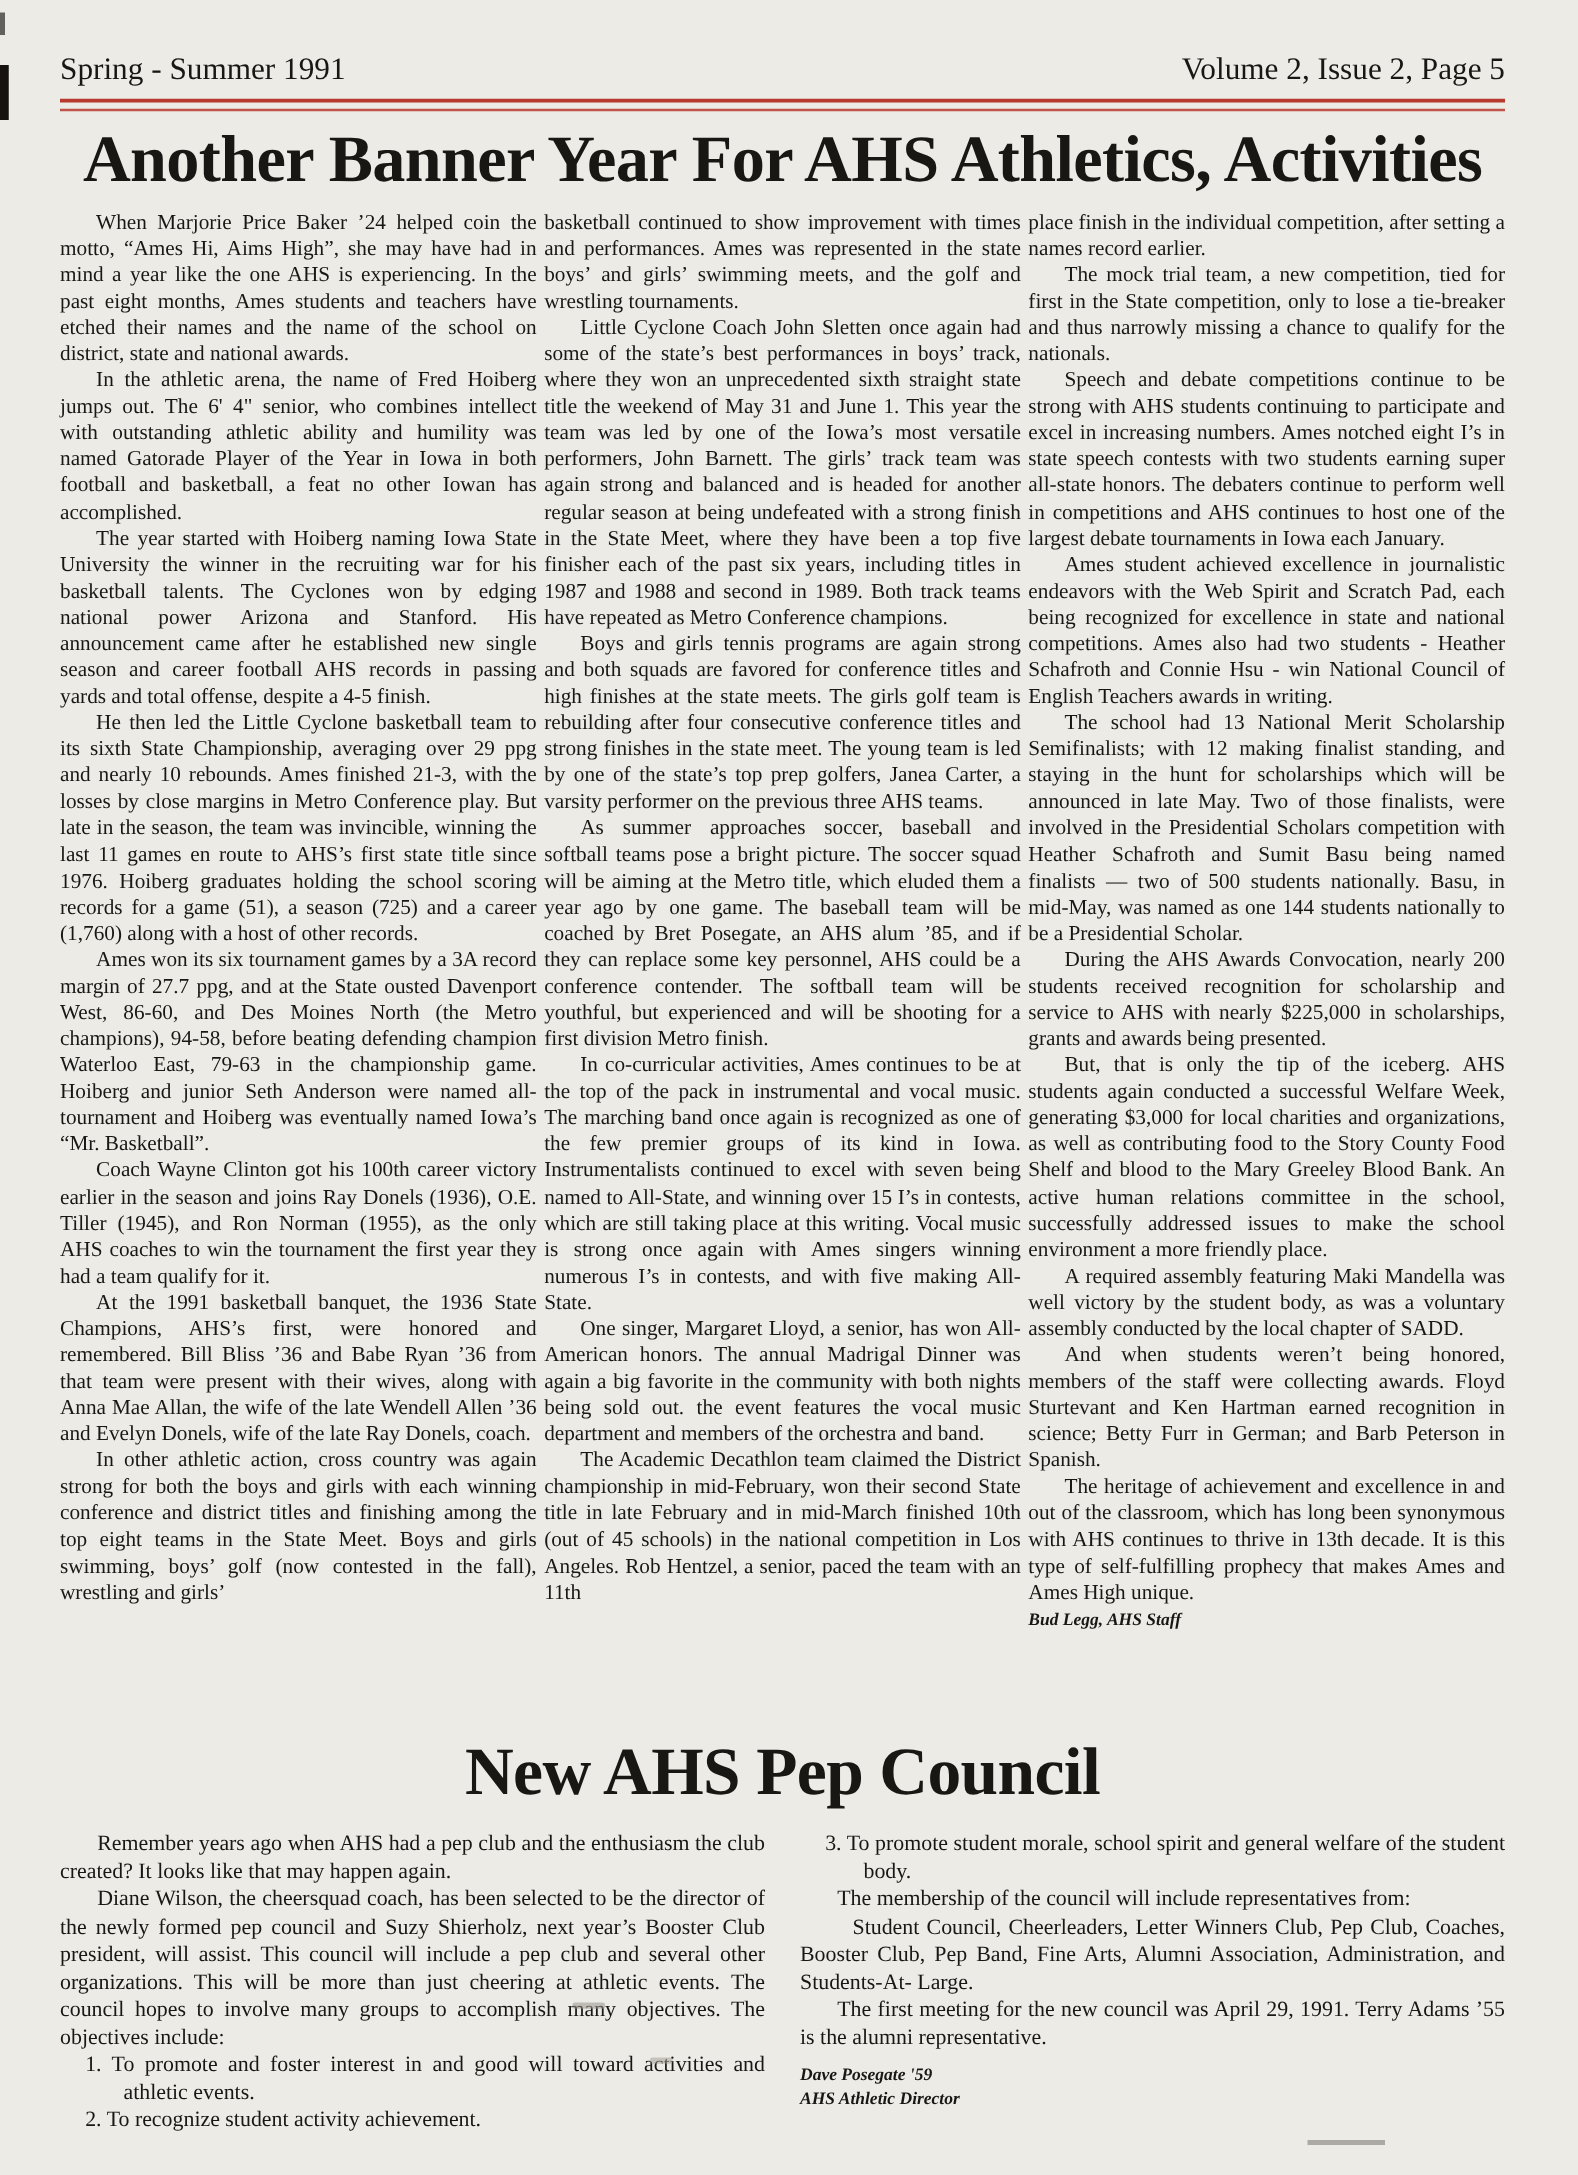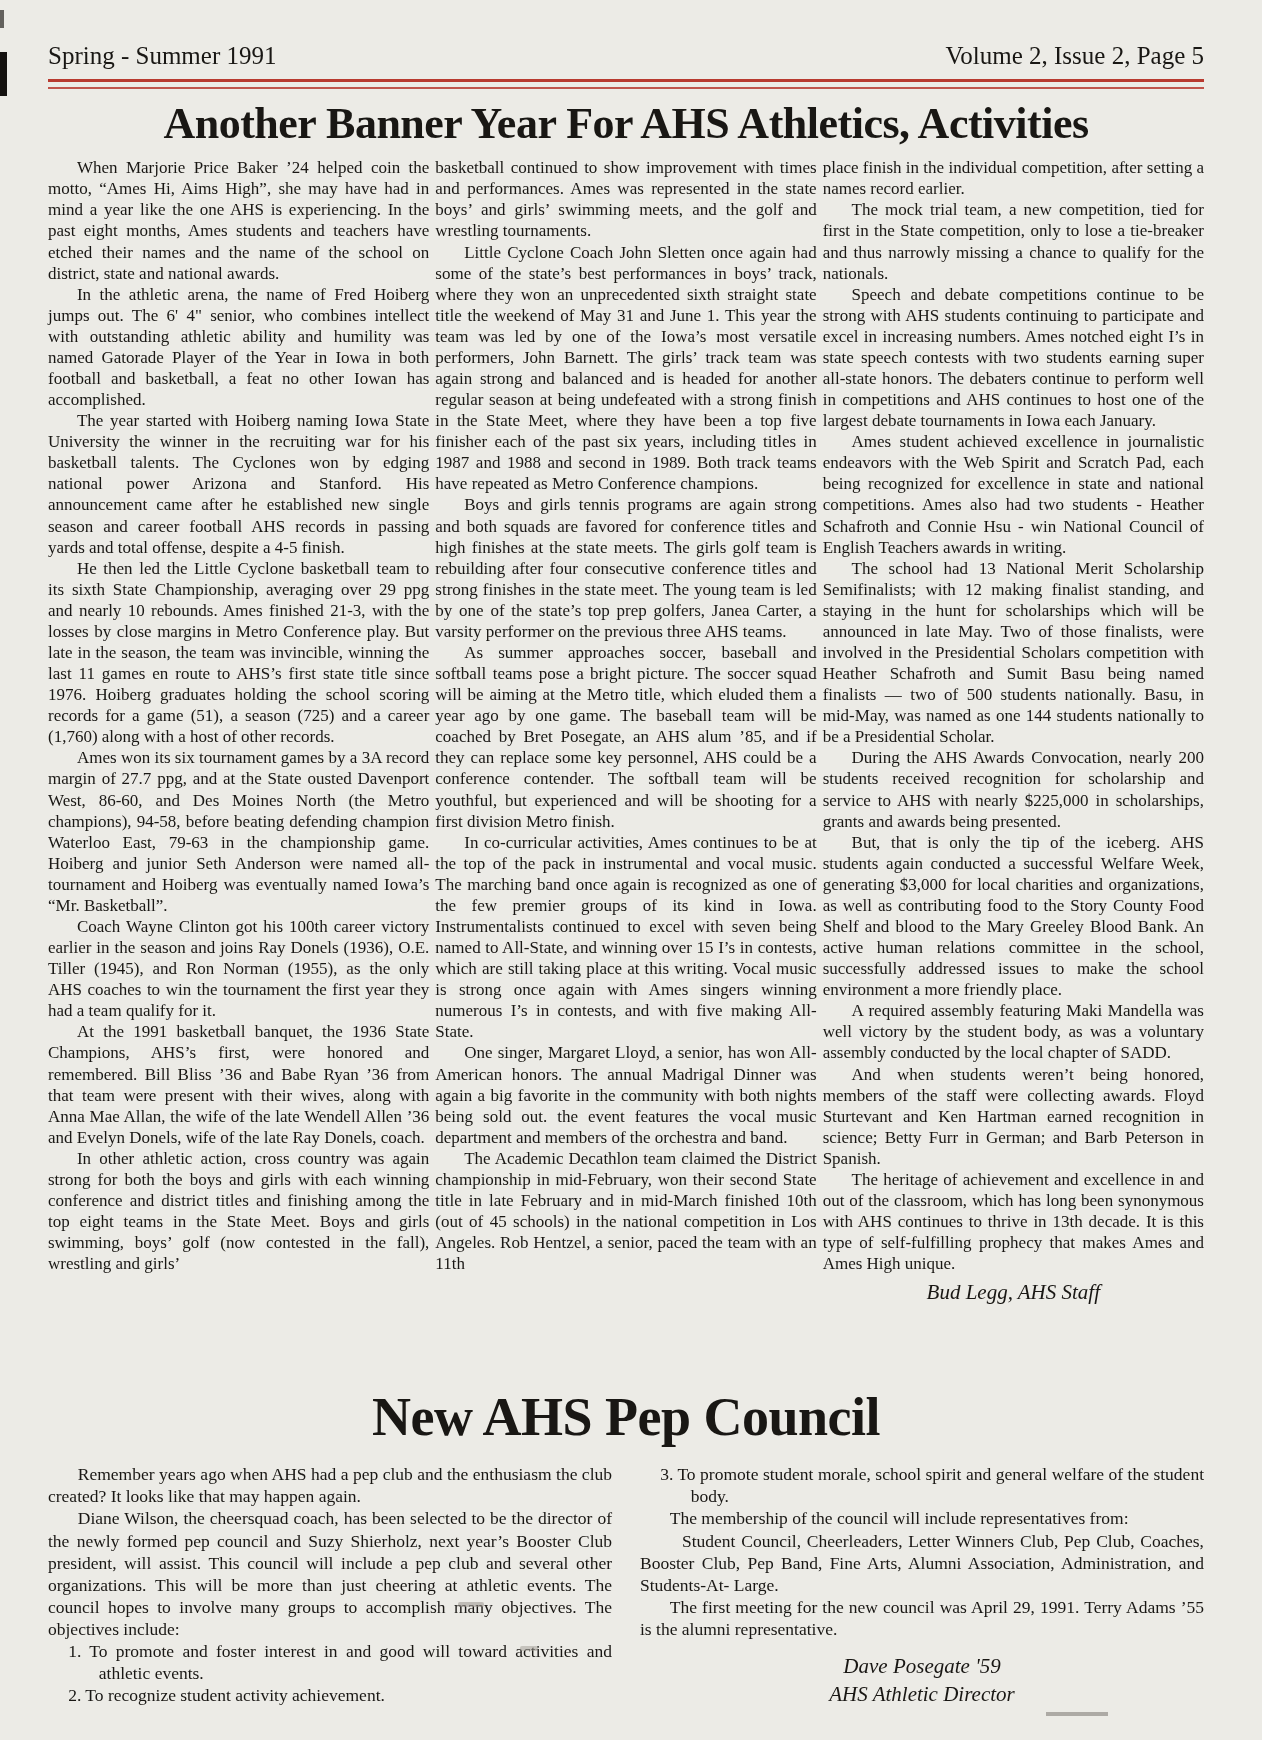--- a/index.html
+++ b/index.html
@@ -18,37 +18,37 @@
   .page{padding:42px 58px 0 48px;}
   .masthead{
     display:flex;justify-content:space-between;align-items:baseline;
     font-size:25px;margin-bottom:9px;
   }
   .rule-top{border-top:3.5px solid var(--accent-red);}
   .rule-bottom{border-top:2.5px solid var(--accent-red);margin-top:5px;opacity:.85;}
   h1{
     font-family:"Liberation Serif","DejaVu Serif",serif;
     font-weight:bold;text-align:center;
-    font-size:44px;line-height:1.05;margin:12px 0 10px;
+    font-size:53px;line-height:1.05;margin:12px 0 10px;
     letter-spacing:-.5px;
   }
   h1.pep{font-size:54px;margin:82px 0 18px;}
   .cols{display:flex;gap:6px;}
   .cols2{display:flex;gap:28px;}
   .col{flex:1;text-align:justify;}
   .cols .col{font-size:17px;line-height:1.24;}
   .cols2 .col{font-size:17.5px;line-height:1.26;}
   .para{margin:0;}
   .para.indent{text-indent:1.7em;}
   .para.indent2{text-indent:2.4em;}
   .para.flush{text-indent:0;}
   .para.item{padding-left:2.9em;text-indent:-1.75em;}
   .byline{
-    text-align:center;font-style:italic;font-weight:normal;
-    font-size:21px;margin:4px 0 0;line-height:1.35;
+    text-align:left;font-style:italic;font-weight:bold;
+    font-size:14px;margin:4px 0 0;line-height:1.35;
   }
   .byline-block{margin-top:12px;}
   .byline-block .byline{margin:0;}
   
   .edge-mark{position:absolute;left:0;top:52px;width:7px;height:44px;background:#151210;}
   .edge-mark2{position:absolute;left:0;top:10px;width:4px;height:18px;background:#2a2622;opacity:.7;}
   .speck1{position:absolute;left:458px;top:1602px;width:26px;height:5px;background:#9a968e;opacity:.55;border-radius:2px;}
   .speck2{position:absolute;left:520px;top:1646px;width:18px;height:5px;background:#a09c94;opacity:.5;border-radius:2px;}
   .speck3{position:absolute;left:1046px;top:1712px;width:62px;height:4px;background:#6e6a63;opacity:.5;}
 </style>

